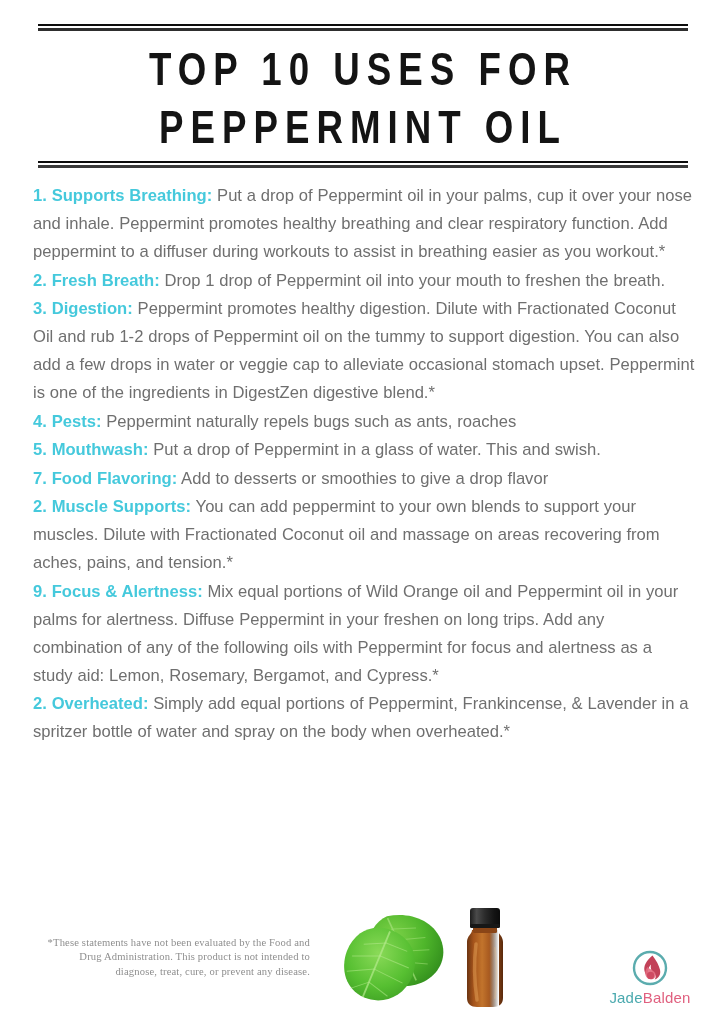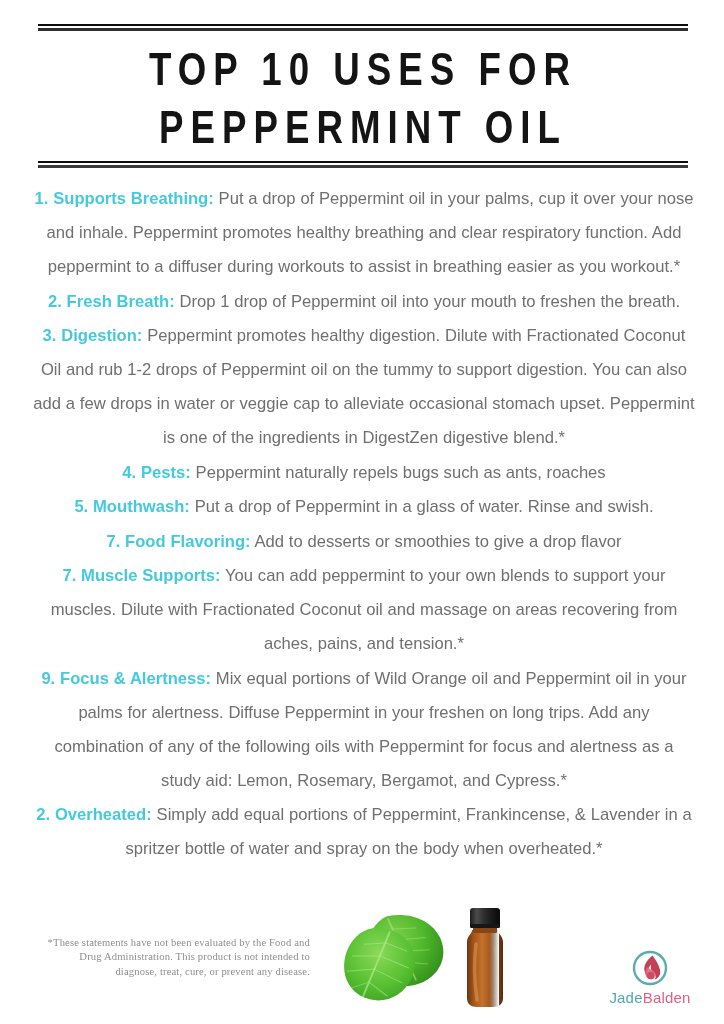--- a/index.html
+++ b/index.html
@@ -62,24 +62,24 @@
 
   
   .content {
     position: absolute;
     left: 33px;
     top: 182px;
     width: 662px;
   }
   .tip {
     font-size: 16.6px;
-    line-height: 34px;
+    line-height: 28px;
     color: #6f6f6f;
     margin: 0 0 0.5px 0;
-    text-align: center;
+    text-align: left;
     word-spacing: 0.2px;
   }
   .tip .lbl {
     color: #45c9dc;
     font-weight: 700;
   }
 
   
   .disclaimer {
     position: absolute;
@@ -164,30 +164,30 @@
 
     <p class="tip">
       <span class="lbl">3. Digestion:</span><span> Peppermint promotes healthy digestion.  Dilute with Fractionated Coconut Oil and rub 1-2 drops of Peppermint oil on the tummy to support digestion.  You can also add a few drops in water or veggie cap to alleviate occasional stomach upset.  Peppermint is one of the ingredients in DigestZen digestive blend.*</span>
     </p>
 
     <p class="tip">
       <span class="lbl">4. Pests:</span><span>  Peppermint naturally repels bugs such as ants, roaches</span>
     </p>
 
     <p class="tip">
-      <span class="lbl">5. Mouthwash:</span><span> Put a drop of Peppermint in a glass of water. Rinse and swish.</span>
+      <span class="lbl">5. Mouthwash:</span><span> Put a drop of Peppermint in a glass of water. This and swish.</span>
     </p>
 
 
     <p class="tip">
       <span class="lbl">7. Food Flavoring:</span><span> Add to desserts or smoothies to give a drop flavor</span>
     </p>
 
     <p class="tip">
-      <span class="lbl">7. Muscle Supports:</span><span> You can add peppermint to your own blends to support your muscles.  Dilute with Fractionated Coconut oil and massage on areas recovering from aches, pains, and tension.*</span>
+      <span class="lbl">2. Muscle Supports:</span><span> You can add peppermint to your own blends to support your muscles.  Dilute with Fractionated Coconut oil and massage on areas recovering from aches, pains, and tension.*</span>
     </p>
 
     <p class="tip">
       <span class="lbl">9. Focus &amp; Alertness:</span><span> Mix equal portions of Wild Orange oil and Peppermint oil in your palms for alertness.  Diffuse Peppermint in your freshen on long trips.  Add any combination of any of the following oils with Peppermint for focus and alertness as a study aid: Lemon, Rosemary, Bergamot, and Cypress.*</span>
     </p>
 
     <p class="tip">
       <span class="lbl">2. Overheated:</span><span> Simply add equal portions of Peppermint, Frankincense, &amp; Lavender in a spritzer bottle of water and spray on the body when overheated.*</span>
     </p>
 

